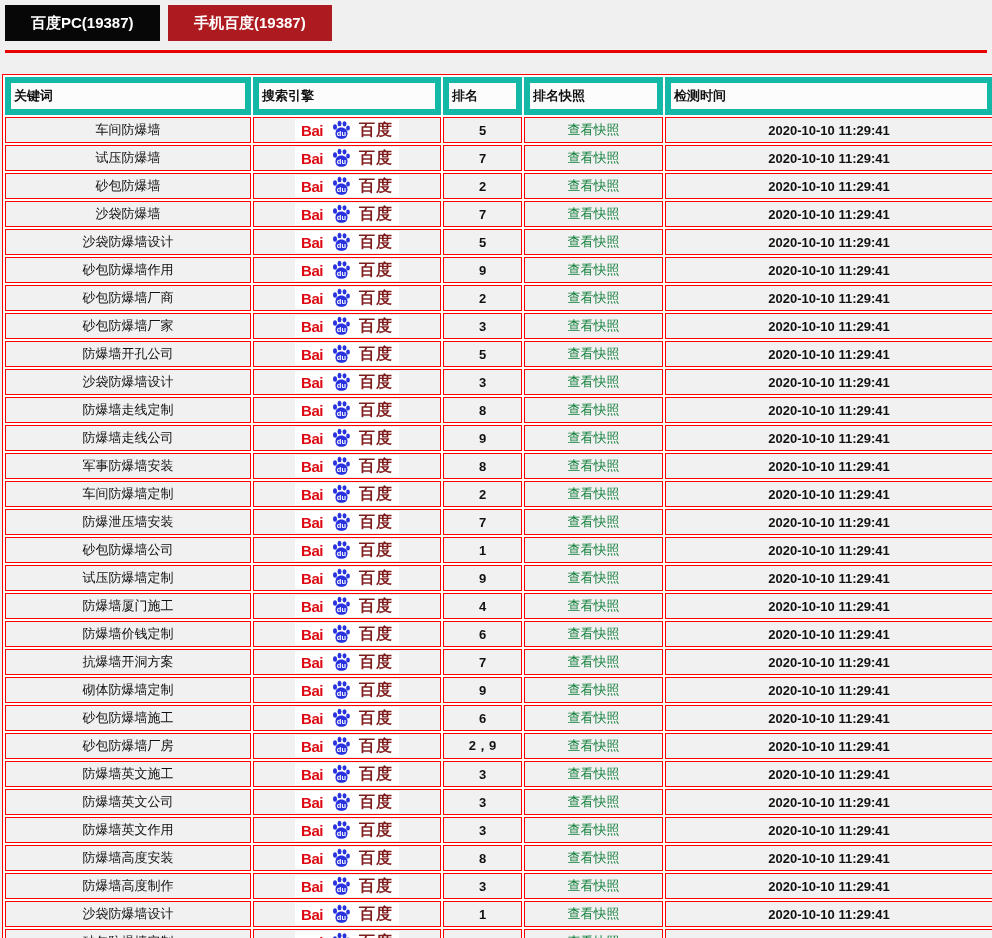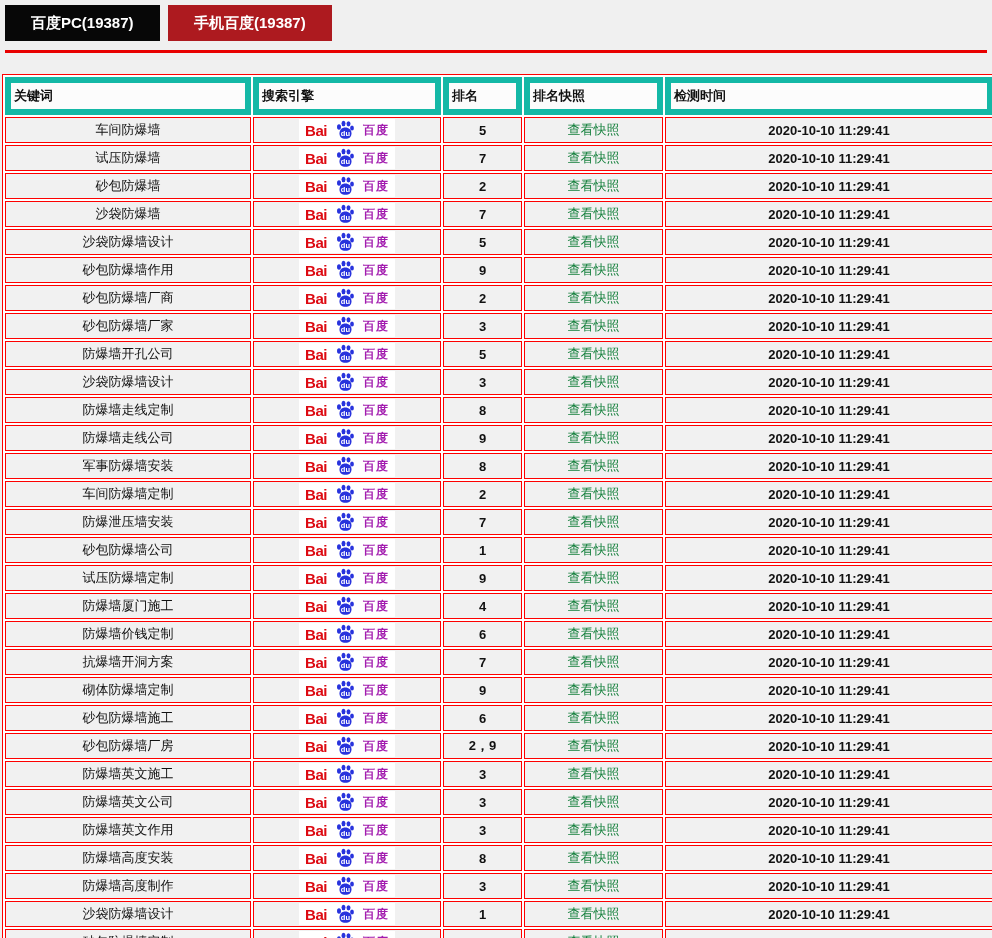--- a/index.html
+++ b/index.html
@@ -43,21 +43,21 @@
   td.c-snap a { color:#15803d; text-decoration:none; cursor:pointer; }
 
   
   .bd-logo {
     display:inline-flex; align-items:center; justify-content:center;
     background:#fff; height:22px; padding:0 6px; vertical-align:middle;
   }
   .bd-bai { color:#dd0a12; font-weight:bold; font-size:15px; letter-spacing:-0.5px; }
   .bd-paw { position:relative; width:22px; height:22px; margin:0 7px; }
   .bd-paw svg { display:block; }
-  .bd-cn { color:#a21caf; font-weight:bold; font-size:12px; letter-spacing:1px; }
+  .bd-cn { color:#7f1d1d; font-weight:bold; font-size:16px; letter-spacing:1px; }
 </style>
 </head>
 <body>
 
 <div class="tabbar">
   <div class="tab tab-pc">百度PC(19387)</div>
   <div class="tab tab-mobile">手机百度(19387)</div>
 </div>
 <div class="red-rule"></div>
 

